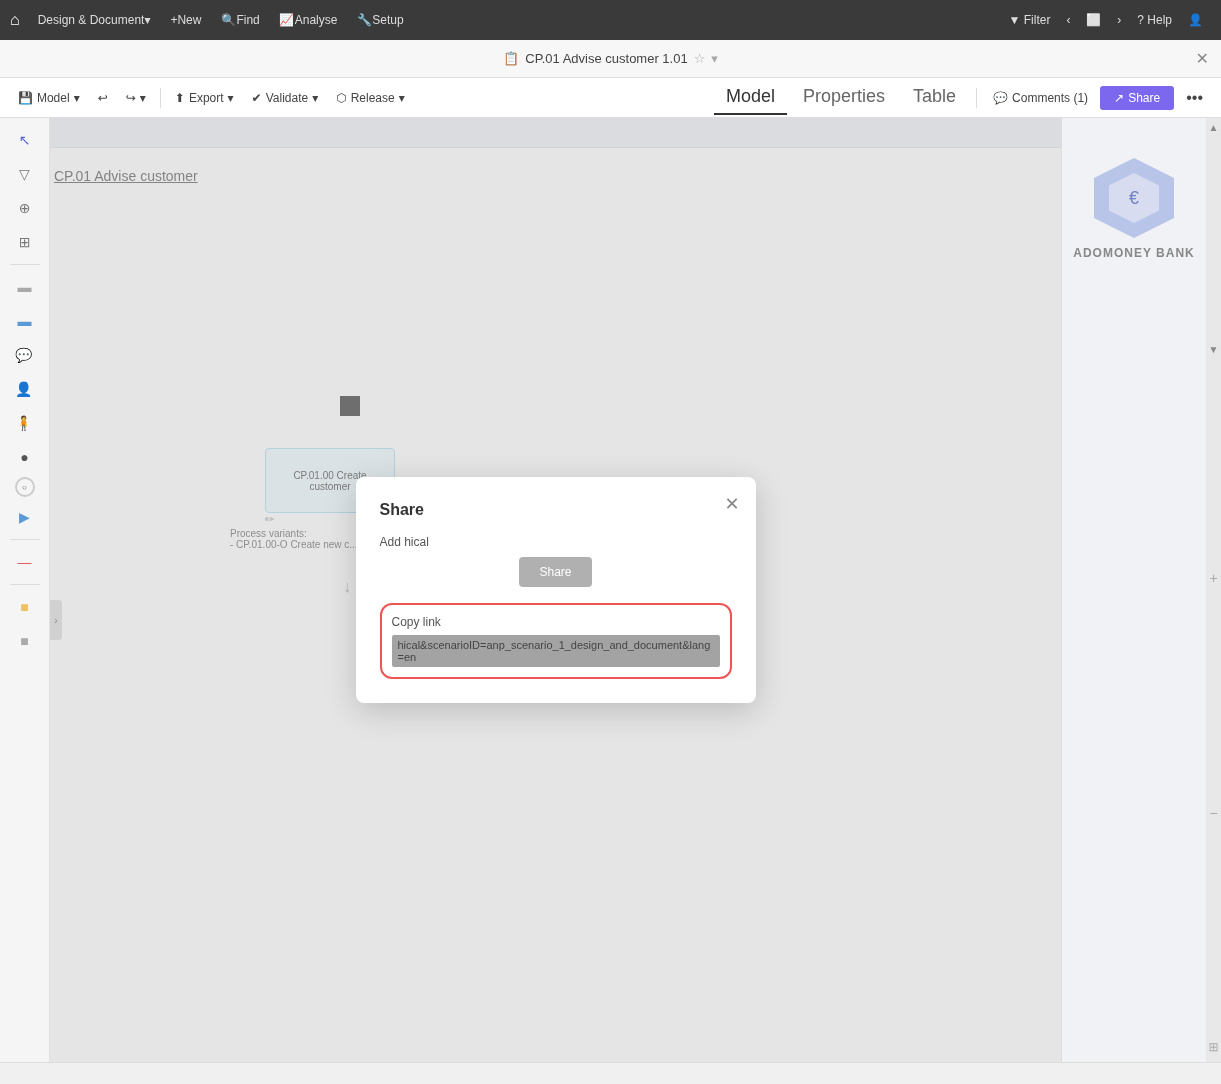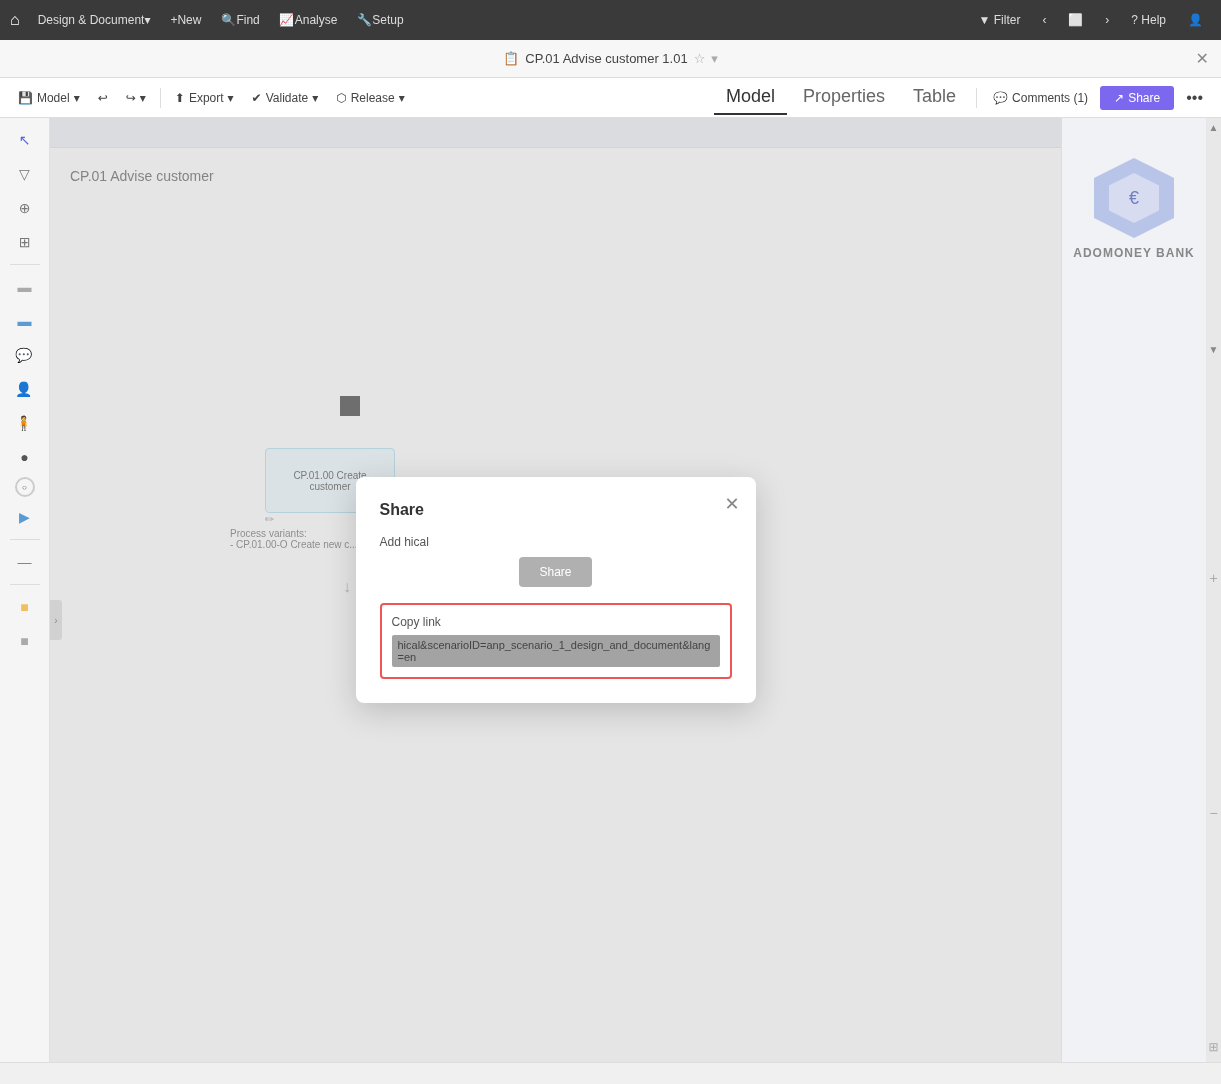--- a/index.html
+++ b/index.html
@@ -6,21 +6,21 @@
     body { font-family: -apple-system, BlinkMacSystemFont, 'Segoe UI', Arial, sans-serif; font-size: 13px; background: #f0f0f0; overflow: hidden; width: 1221px; height: 1084px; }
 
     
     .top-nav {
       display: flex; align-items: center; height: 40px;
       background: #3a3a3a; color: #fff; padding: 0 10px; gap: 4px;
     }
     .top-nav-home { color: #fff; font-size: 16px; margin-right: 6px; cursor: pointer; }
     .top-nav-item { color: #ddd; font-size: 12px; padding: 4px 8px; cursor: pointer; display: flex; align-items: center; }
     .top-nav-sep { flex: 1; }
-    .top-nav-right { display: flex; align-items: center; gap: 6px; }
+    .top-nav-right { display: flex; align-items: center; }
     .top-nav-right-item { color: #ddd; font-size: 12px; padding: 4px 8px; cursor: pointer; display: flex; align-items: center; gap: 4px; }
 
     
     .title-bar {
       display: flex; align-items: center; justify-content: center;
       height: 38px; background: #f7f7f7; border-bottom: 1px solid #ddd;
       position: relative;
     }
     .title-bar-title { font-size: 13px; color: #444; display: flex; align-items: center; gap: 6px; }
     .title-bar-close { position: absolute; right: 12px; color: #888; cursor: pointer; font-size: 16px; }
@@ -104,21 +104,21 @@
     .modal-label { font-size: 12px; color: #555; margin-bottom: 8px; }
     .modal-input {
       width: 100%; padding: 8px 10px; border: 1px solid #ccc; border-radius: 4px;
       font-size: 12px; color: #444; outline: none; margin-bottom: 12px;
     }
     .modal-share-btn {
       background: #b0b0b0; color: #fff; border: none; padding: 8px 20px; border-radius: 4px;
       font-size: 12px; cursor: pointer; display: block; margin: 0 auto 16px;
     }
     .copy-link-box {
-      border: 2px solid #e55; border-radius: 4px; padding: 10px; background: #fff;
+      border: 2px solid #e55; border-radius: 12px; padding: 10px; background: #fff;
     }
     .copy-link-label { font-size: 12px; color: #555; margin-bottom: 6px; }
     .copy-link-url {
       font-size: 11px; color: #444; word-break: break-all;
       background: #a3a3a3; padding: 4px 6px; border-radius: 2px;
     }
 
     
     .status-bar {
       height: 22px; background: #f0f0f0; border-top: 1px solid #ddd;
@@ -236,21 +236,21 @@
     <div class="sidebar-divider"></div>
     <div class="sidebar-icon" style="color:#e06060;">—</div>
     <div class="sidebar-divider"></div>
     <div class="sidebar-icon" style="color:#f0c060;">■</div>
     <div class="sidebar-icon" style="color:#aaa;">■</div>
   </div>
 
   <div class="canvas-area">
     <div class="canvas-header"></div>
     <div class="canvas-content" style="height:100%; position:relative;">
-      <div class="process-title" style="position:absolute; top:20px; left:20px;">CP.01 Advise customer</div>
+      <div class="process-title" style="position:absolute; top:20px; left:4px;text-decoration:underline;">CP.01 Advise customer</div>
 
       <div class="process-box" style="left:215px; top:300px; width:130px; height:65px;">
         <span style="font-size:10px; text-align:center;">CP.01.00 Create<br>customer</span>
       </div>
 
       <div style="position:absolute; left:215px; top:365px; font-size:11px; color:#888;">✏</div>
 
       <div style="position:absolute; left:180px; top:380px; font-size:10px; color:#666;">
         <div>Process variants:</div>
         <div>- CP.01.00-O Create new c...</div>

